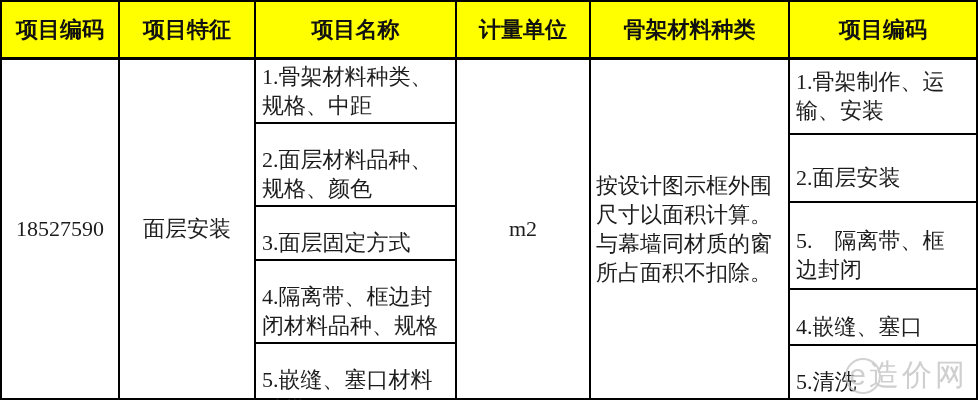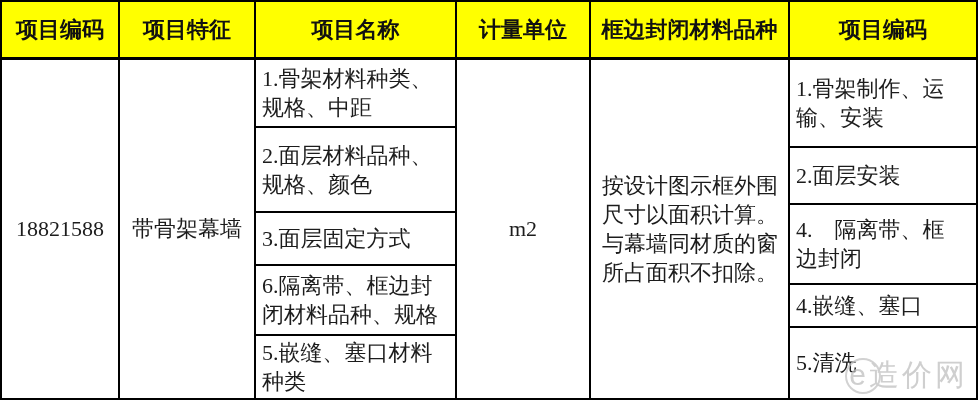--- a/index.html
+++ b/index.html
@@ -42,37 +42,38 @@
     justify-content: center;
     font-weight: bold;
     font-size: 22px;
     color: #111;
   }
   .hdr-cell:last-child { border-right: none; }
 
   .cell {
     border-right: 2px solid #000;
     min-height: 0;
+    gap: 19px;
   }
   .cell:last-child { border-right: none; }
 
   .cell.center {
     display: flex;
     align-items: center;
     justify-content: center;
     font-size: 22px;
   }
 
   .cell.rule-cell {
     display: flex;
     align-items: center;
     padding: 4px 4px 4px 5px;
     font-size: 22px;
     line-height: 1.33;
-    text-align: center;
+    text-align: left;
   }
 
   .subcol { display: flex; flex-direction: column; }
 
   .sub-cell {
     border-bottom: 2px solid #000;
     display: flex;
     flex-direction: column;
     justify-content: center;
     padding: 2px 12px 2px 6px;
@@ -110,46 +111,46 @@
 <body>
 
 <div class="page">
   <div class="tbl">
 
     <div class="hdr-row">
       <div class="hdr-cell">项目编码</div>
       <div class="hdr-cell">项目特征</div>
       <div class="hdr-cell">项目名称</div>
       <div class="hdr-cell">计量单位</div>
-      <div class="hdr-cell">框边封闭材料品种</div>
+      <div class="hdr-cell">骨架材料种类</div>
       <div class="hdr-cell">项目编码</div>
     </div>
 
     <div class="body-row">
 
-      <div class="cell center">18821588</div>
+      <div class="cell center">18527590</div>
 
-      <div class="cell center">带骨架幕墙</div>
+      <div class="cell center">面层安装</div>
 
       <div class="cell subcol features">
         <div class="sub-cell" style="height:73px">1.骨架材料种类、规格、中距</div>
         <div class="sub-cell" style="height:91px">2.面层材料品种、规格、颜色</div>
         <div class="sub-cell" style="height:56px">3.面层固定方式</div>
-        <div class="sub-cell" style="height:75px">6.隔离带、框边封闭材料品种、规格</div>
+        <div class="sub-cell" style="height:75px">4.隔离带、框边封闭材料品种、规格</div>
         <div class="sub-cell">5.嵌缝、塞口材料种类</div>
       </div>
 
       <div class="cell center">m2</div>
 
       <div class="cell rule-cell">按设计图示框外围尺寸以面积计算。与幕墙同材质的窗所占面积不扣除。</div>
 
       <div class="cell subcol contents">
         <div class="sub-cell" style="height:88px">1.骨架制作、运输、安装</div>
         <div class="sub-cell" style="height:57px">2.面层安装</div>
-        <div class="sub-cell" style="height:80px">4.　隔离带、框边封闭</div>
+        <div class="sub-cell" style="height:80px">5.　隔离带、框边封闭</div>
         <div class="sub-cell" style="height:43px">4.嵌缝、塞口</div>
         <div class="sub-cell">5.清洗</div>
       </div>
 
     </div>
   </div>
 
   <div class="watermark">
     <span class="wm-logo"></span>
     <span class="wm-text">e造价网</span>

